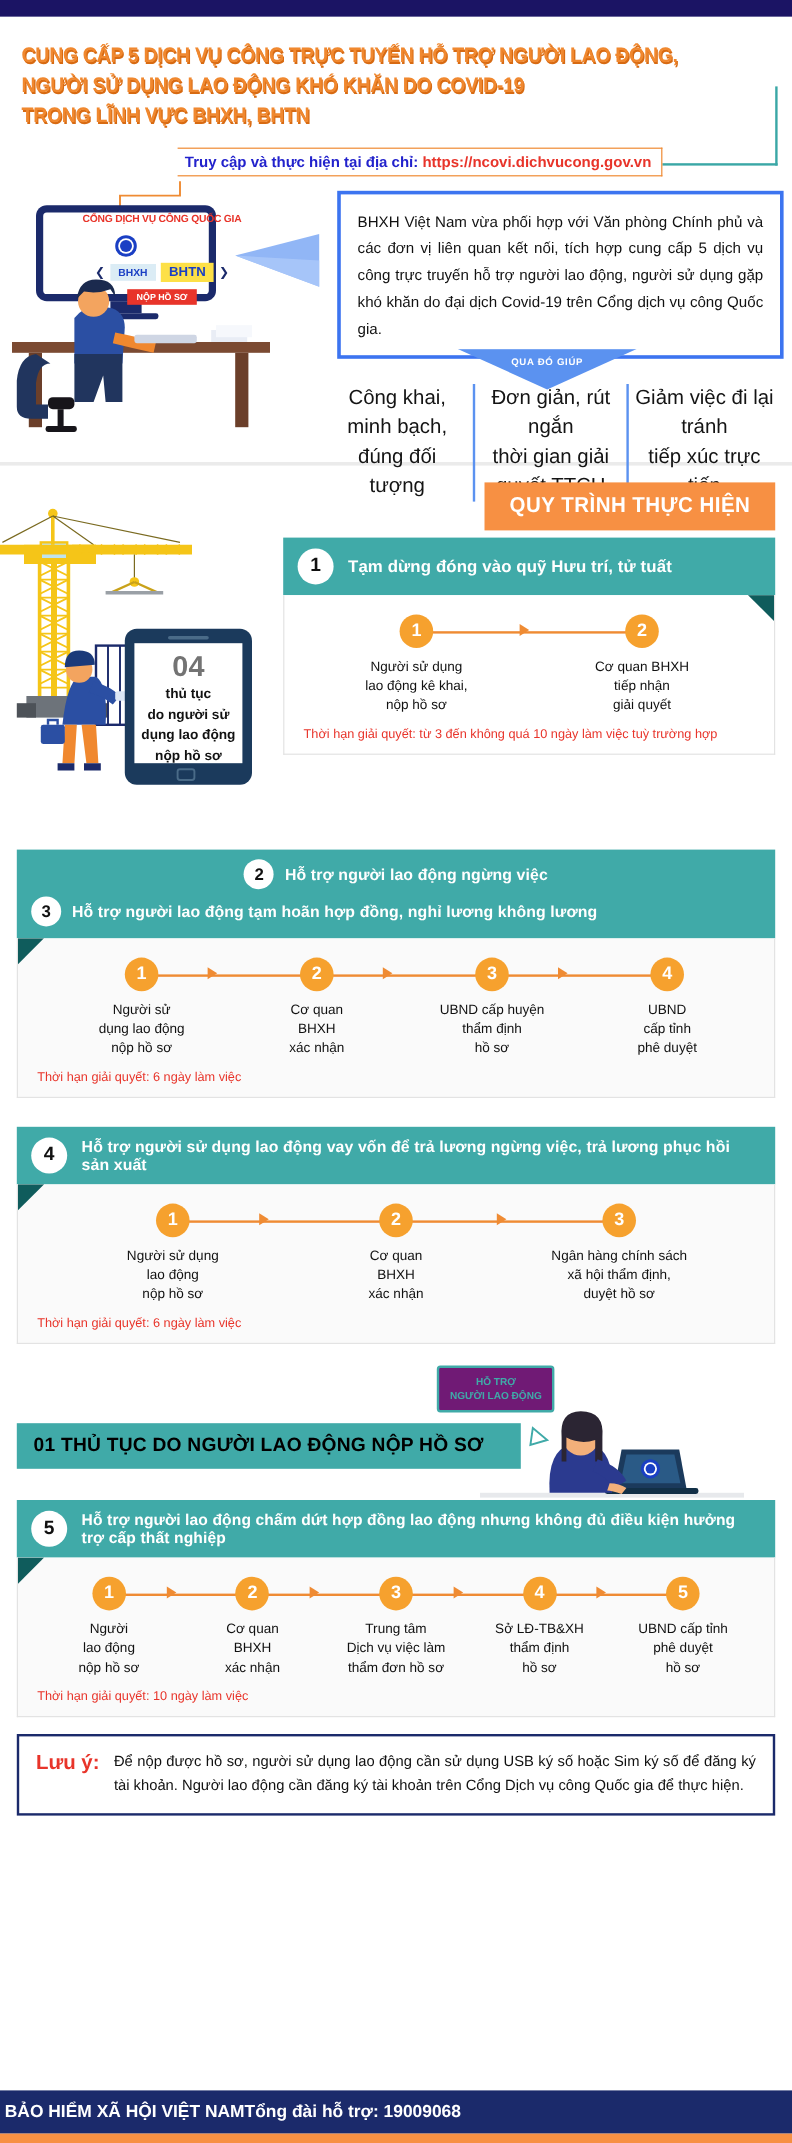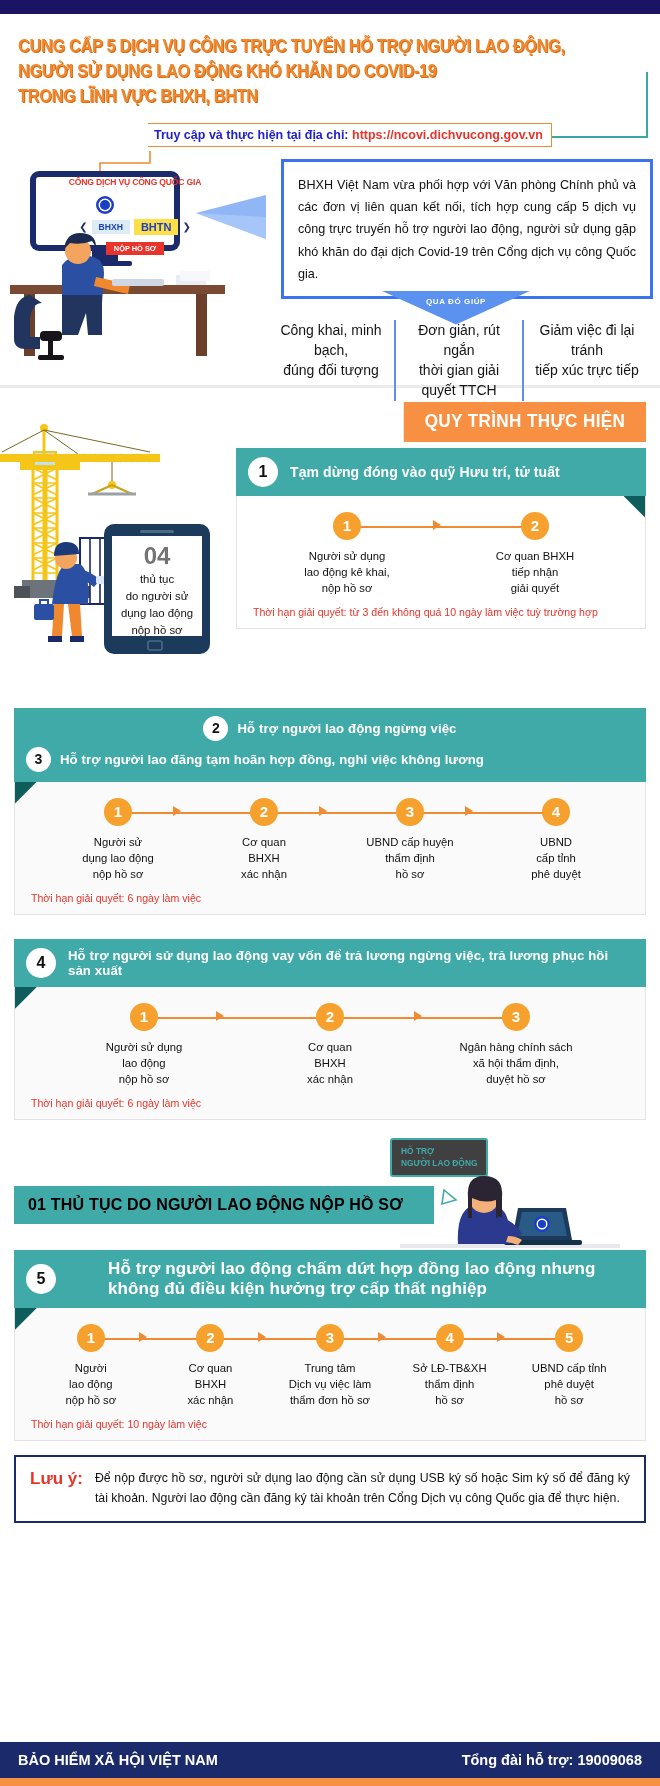--- a/index.html
+++ b/index.html
@@ -76,21 +76,21 @@
     background:#5b92f0;
     clip-path:polygon(0 0, 100% 0, 50% 100%);
     color:#fff; font-size:8px; font-weight:bold; letter-spacing:.6px;
     text-align:center; padding-top:6px;
   }
   .benefits {
     position:absolute; left:268px; top:205px; width:382px;
     display:flex; justify-content:space-between;
   }
   .benefit {
-    flex:1; text-align:center; font-size:14px; line-height:1.45;
+    flex:1; text-align:center; font-size:17px; line-height:1.45;
     padding:0 5px; color:#141414;
   }
   .benefit + .benefit { border-left:2px solid #5b92f0; }
 
   .hero-divider { height:3px; background:#ebebeb; margin-top:2px; }
 
   
   .qtth-wrap { position:relative; height:46px; margin-top:14px; }
   .qtth {
     position:absolute; right:14px; top:0;
@@ -190,22 +190,22 @@
     color:#e8342a; font-weight:bold; font-size:17px; flex:0 0 auto; white-space:nowrap;
   }
   .note-text { font-size:12.3px; line-height:1.62; text-align:justify; color:#111; }
 
   
   .footer {
     position:absolute; left:0; bottom:0; width:660px;
   }
   .footer-bar {
     background:#1b2a6b; color:#fff;
-    display:flex; justify-content:space-between; align-items:center;
-    padding:10px 18px; font-size:14.5px; font-weight:bold;
+    display:flex; justify-content:flex-start; align-items:center;
+    padding:10px 4px; font-size:14.5px; font-weight:bold;
   }
   .footer-accent { height:8px; background:#f79043; }
 
   
   svg { display:block; }
 </style>
 </head>
 <body>
 
 <div class="topbar-navy"></div>
@@ -354,21 +354,21 @@
 
       <rect x="104" y="116" width="106" height="130" rx="10" fill="#1b3a5c"></rect>
       <rect x="112" y="128" width="90" height="100" fill="#ffffff"></rect>
       <rect x="140" y="122" width="34" height="3" rx="1.5" fill="#4a6b88"></rect>
       <rect x="148" y="233" width="14" height="9" rx="2" fill="none" stroke="#4a6b88" stroke-width="1.6"></rect>
     </svg>
   </div>
 
   <div style="position:absolute; left:112px; top:95px; width:90px; text-align:center;">
     <div style="color:#737373; font-weight:bold; font-size:24px; line-height:1.1;">04</div>
-    <div style="font-weight:normal; font-size:11.4px; line-height:1.5; color:#111; margin-top:2px;">
+    <div style="font-weight:bold; font-size:11.4px; line-height:1.5; color:#111; margin-top:2px;">
       <div>thủ tục</div>
       <div>do người sử</div>
       <div>dụng lao động</div>
       <div>nộp hồ sơ</div>
     </div>
   </div>
 
   <div style="position:absolute; left:236px; right:14px; top:0;">
     <div class="sec-head">
       <div class="num-circle">1</div>
@@ -398,21 +398,21 @@
 </div>
 
 <div class="sec" style="margin-top:10px;">
   <div class="sec-head double">
     <div class="row-head center" style="margin-bottom:6px;">
       <div class="num-circle sm">2</div>
       <div class="sec-title sm">Hỗ trợ người lao động ngừng việc</div>
     </div>
     <div class="row-head" style="justify-content:flex-start;">
       <div class="num-circle sm">3</div>
-      <div class="sec-title sm">Hỗ trợ người lao đăng tạm hoãn hợp đồng, nghỉ việc không lương</div>
+      <div class="sec-title sm">Hỗ trợ người lao động tạm hoãn hợp đồng, nghỉ lương không lương</div>
     </div>
   </div>
   <div class="sec-body">
     <div class="fold" style="top:0; left:0;"></div>
     <div class="withlabel">
       <div class="rightflow">
         <div class="flow">
           <div class="connector" style="left:12.5%; right:12.5%;"></div>
           <div class="arrowhead" style="left:22%;"></div>
           <div class="arrowhead" style="left:47%;"></div>
@@ -477,21 +477,21 @@
 xã hội thẩm định,
 duyệt hồ sơ</div>
       </div>
     </div>
     <div class="deadline">Thời hạn giải quyết: 6 ngày làm việc</div>
   </div>
 </div>
 
 <div style="position:relative; height:116px; margin-top:18px;">
 
-  <div style="position:absolute; left:390px; top:0; border:2px solid #40aaa8; background:#404040; padding:5px 9px; text-align:left; border-radius:3px;">
+  <div style="position:absolute; left:364px; top:0; border:2px solid #40aaa8; background:#701a75; padding:5px 9px; text-align:center; border-radius:3px;">
     <div style="color:#40aaa8; font-weight:bold; font-size:8.4px; line-height:1.5;">
       <div>HỖ TRỢ</div>
       <div>NGƯỜI LAO ĐỘNG</div>
     </div>
   </div>
 
   <div style="position:absolute; left:400px; top:34px;">
     <svg width="220" height="82" viewBox="0 0 220 82">
       <path d="M44 18 l12 10 -14 4 z" fill="#fff" stroke="#40aaa8" stroke-width="1.6"></path>
 
@@ -513,21 +513,21 @@
   </div>
 
   <div class="tt-banner-wrap" style="position:absolute; left:0; right:0; top:48px; height:44px;">
     <div class="tt-banner">01 THỦ TỤC DO NGƯỜI LAO ĐỘNG NỘP HỒ SƠ</div>
   </div>
 </div>
 
 <div class="sec" style="margin-top:-4px;">
   <div class="sec-head">
     <div class="num-circle">5</div>
-    <div class="sec-title" style="font-size:17px;margin-left:40px;">Hỗ trợ người lao động chấm dứt hợp đồng lao động nhưng không đủ điều kiện hưởng trợ cấp thất nghiệp</div>
+    <div class="sec-title" style="font-size:13px;">Hỗ trợ người lao động chấm dứt hợp đồng lao động nhưng không đủ điều kiện hưởng trợ cấp thất nghiệp</div>
   </div>
   <div class="sec-body">
     <div class="fold" style="top:0; left:0;"></div>
     <div class="flow">
       <div class="connector" style="left:10%; right:10%;"></div>
       <div class="arrowhead" style="left:18%;"></div>
       <div class="arrowhead" style="left:38%;"></div>
       <div class="arrowhead" style="left:58%;"></div>
       <div class="arrowhead" style="left:78%;"></div>
       <div class="flow-step">

